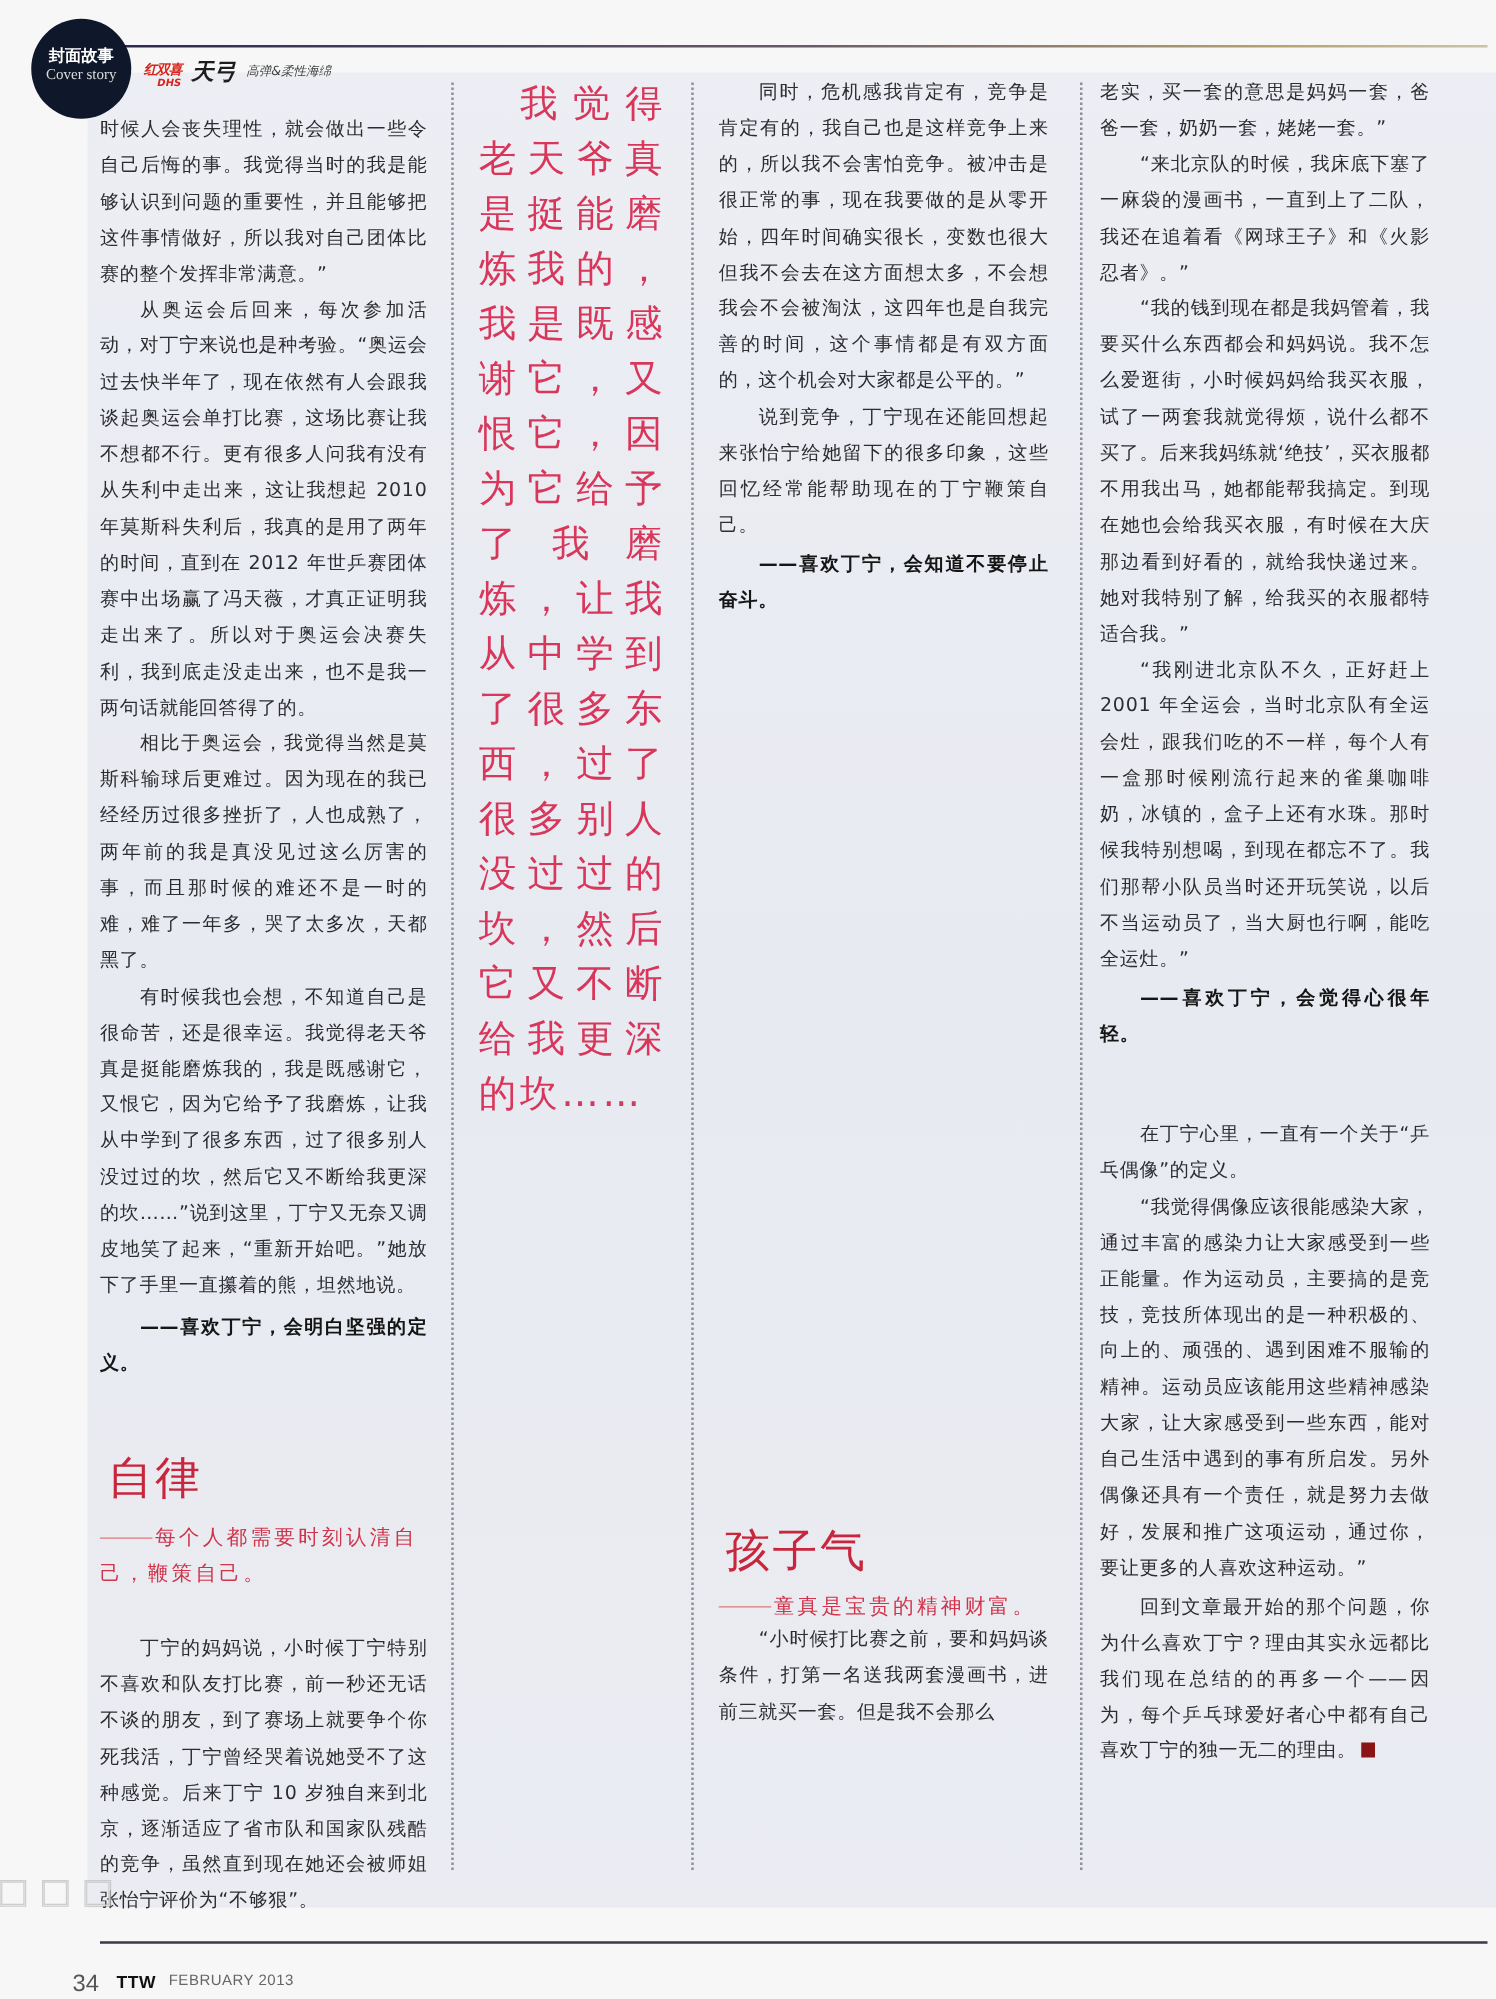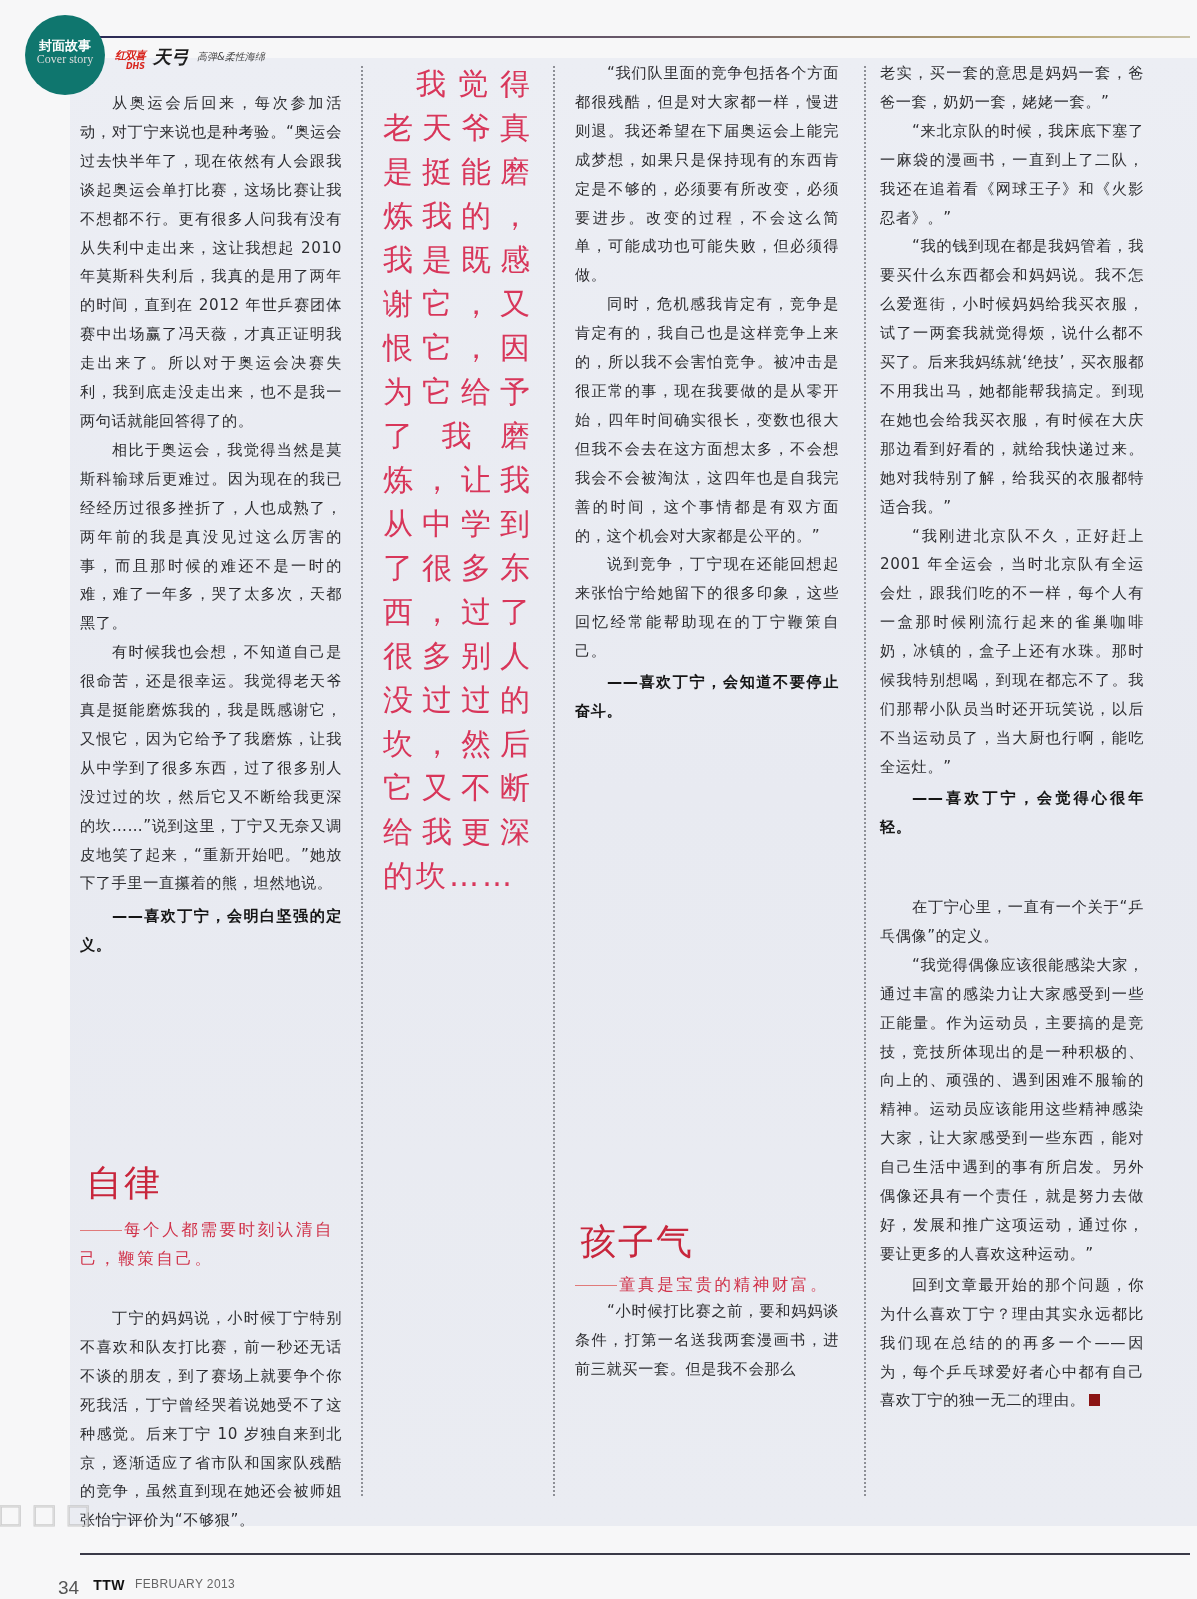--- a/index.html
+++ b/index.html
@@ -12,21 +12,21 @@
   .page-bg {
     position: absolute; left: 70px; top: 58px; width: 1127px; height: 1468px;
     background: linear-gradient(180deg, #eceef4 0%, #e8eaf1 50%, #eaecf2 100%);
   }
   .top-rule {
     position: absolute; left: 100px; top: 36px; width: 1090px; height: 2px;
     background: linear-gradient(90deg, #2b2a55 0%, #6a5a6a 50%, #b7a470 85%, #c9c3a8 100%);
   }
   .badge {
     position: absolute; left: 25px; top: 15px; width: 80px; height: 80px;
-    border-radius: 50%; background: #0f766e; color: #fff;
+    border-radius: 50%; background: #0f172a; color: #fff;
     display: flex; flex-direction: column; align-items: center; justify-content: center;
     z-index: 3;
   }
   .badge .cn { font-weight: bold; font-size: 13px; line-height: 15px; margin-top: -6px; }
   .badge .en { font-family: "Liberation Serif", serif; font-size: 12px; line-height: 13px; color: #ddd; }
   .sponsor {
     position: absolute; left: 115px; top: 46px; height: 22px; display: flex; align-items: center; gap: 8px; z-index: 2;
   }
   .sponsor .dhs-cn { color: #d8251d; font-weight: bold; font-style: italic; font-size: 11px; letter-spacing: -1px; line-height: 14px; }
   .sponsor .dhs-en { color: #d8251d; font-weight: bold; font-style: italic; font-size: 8px; display: block; text-align: right; line-height: 8px; }
@@ -91,20 +91,21 @@
 <div class="sponsor">
   <span>
     <span class="dhs-cn">红双喜</span>
     <span class="dhs-en">DHS</span>
   </span>
   <span class="tj">天弓</span>
   <span class="slogan">高弹&amp;柔性海绵</span>
 </div>
 
 <div class="col col1">
+  <p class="noindent">时候人会丧失理性，就会做出一些令自己后悔的事。我觉得当时的我是能够认识到问题的重要性，并且能够把这件事情做好，所以我对自己团体比赛的整个发挥非常满意。”</p>
   <p>从奥运会后回来，每次参加活动，对丁宁来说也是种考验。“奥运会过去快半年了，现在依然有人会跟我谈起奥运会单打比赛，这场比赛让我不想都不行。更有很多人问我有没有从失利中走出来，这让我想起 2010 年莫斯科失利后，我真的是用了两年的时间，直到在 2012 年世乒赛团体赛中出场赢了冯天薇，才真正证明我走出来了。所以对于奥运会决赛失利，我到底走没走出来，也不是我一两句话就能回答得了的。</p>
   <p>相比于奥运会，我觉得当然是莫斯科输球后更难过。因为现在的我已经经历过很多挫折了，人也成熟了，两年前的我是真没见过这么厉害的事，而且那时候的难还不是一时的难，难了一年多，哭了太多次，天都黑了。</p>
   <p>有时候我也会想，不知道自己是很命苦，还是很幸运。我觉得老天爷真是挺能磨炼我的，我是既感谢它，又恨它，因为它给予了我磨炼，让我从中学到了很多东西，过了很多别人没过过的坎，然后它又不断给我更深的坎……”说到这里，丁宁又无奈又调皮地笑了起来，“重新开始吧。”她放下了手里一直攥着的熊，坦然地说。</p>
   <p class="sig" style="margin-top:4px;">——喜欢丁宁，会明白坚强的定义。</p>
 </div>
 
 <div class="sec-title" style="left:86px; top:1163px;">自律</div>
 <div class="sec-sub" style="left:80px; top:1215px; width:268px;"><span class="dash"></span><span>每个人都需要时刻认清自己，鞭策自己。</span></div>
 <div class="col" style="left:80px; top:1304px; width:262px;">
   <p>丁宁的妈妈说，小时候丁宁特别不喜欢和队友打比赛，前一秒还无话不谈的朋友，到了赛场上就要争个你死我活，丁宁曾经哭着说她受不了这种感觉。后来丁宁 10 岁独自来到北京，逐渐适应了省市队和国家队残酷的竞争，虽然直到现在她还会被师姐张怡宁评价为“不够狠”。</p>
@@ -112,21 +113,20 @@
 
 <div class="dotted" style="left:361px; top:66px; height:1430px;"></div>
 <div class="dotted" style="left:553px; top:66px; height:1430px;"></div>
 <div class="dotted" style="left:864px; top:66px; height:1430px;"></div>
 
 <div class="pull">
   <div class="first">我觉得老天爷真是挺能磨炼我的，我是既感谢它，又恨它，因为它给予了我磨炼，让我从中学到了很多东西，过了很多别人没过过的坎，然后它又不断给我更深的坎……</div>
 </div>
 
 <div class="col col3">
-  <p>“我们队里面的竞争包括各个方面都很残酷，但是对大家都一样，慢进则退。我还希望在下届奥运会上能完成梦想，如果只是保持现有的东西肯定是不够的，必须要有所改变，必须要进步。改变的过程，不会这么简单，可能成功也可能失败，但必须得做。</p>
   <p>同时，危机感我肯定有，竞争是肯定有的，我自己也是这样竞争上来的，所以我不会害怕竞争。被冲击是很正常的事，现在我要做的是从零开始，四年时间确实很长，变数也很大但我不会去在这方面想太多，不会想我会不会被淘汰，这四年也是自我完善的时间，这个事情都是有双方面的，这个机会对大家都是公平的。”</p>
   <p>说到竞争，丁宁现在还能回想起来张怡宁给她留下的很多印象，这些回忆经常能帮助现在的丁宁鞭策自己。</p>
   <p class="sig" style="margin-top:2px;">——喜欢丁宁，会知道不要停止奋斗。</p>
 </div>
 
 <div class="sec-title" style="left:580px; top:1222px;">孩子气</div>
 <div class="sec-sub" style="left:575px; top:1270px; width:275px;"><span class="dash"></span><span>童真是宝贵的精神财富。</span></div>
 <div class="col" style="left:575px; top:1297px; width:264px;">
   <p>“小时候打比赛之前，要和妈妈谈条件，打第一名送我两套漫画书，进前三就买一套。但是我不会那么</p>
 </div>

